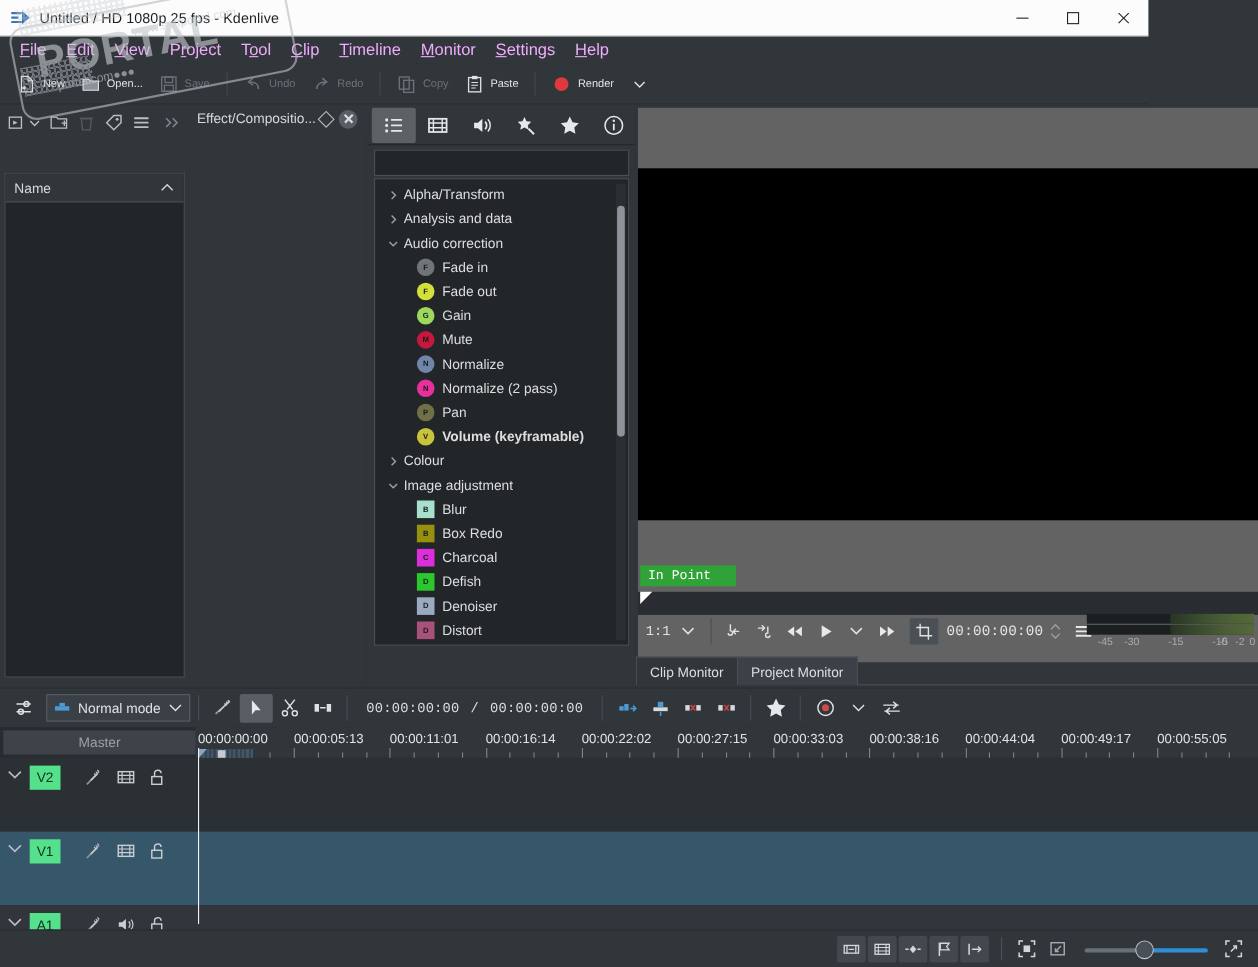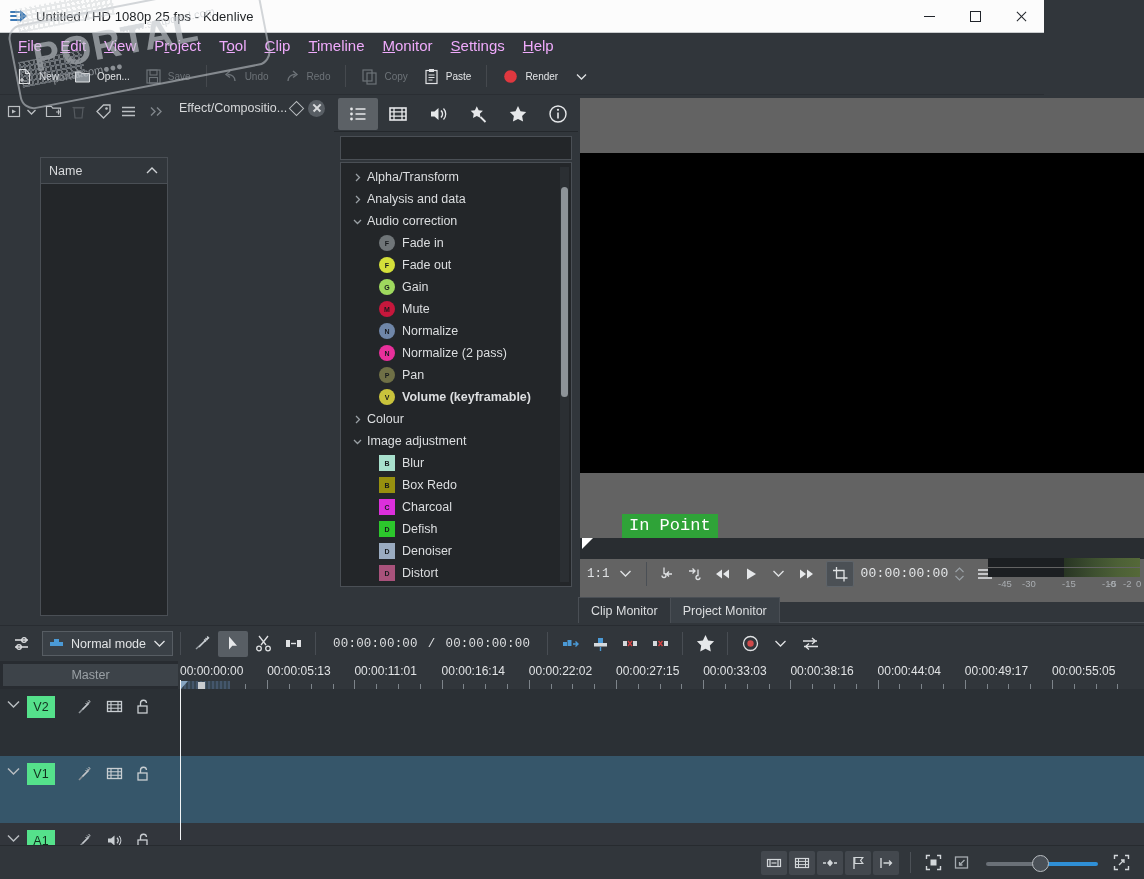--- a/index.html
+++ b/index.html
@@ -85,21 +85,21 @@
   }
   .close-ico:before { transform: rotate(45deg); }
   .close-ico:after  { transform: rotate(-45deg); }
 
   
   #projectbin { position: absolute; left: 0; top: 96px; width: 172px; height: 527px; background: #31363b; }
   .bin-toolbar { height: 30px; display: flex; align-items: center; gap: 8px; padding: 0 7px; }
   .bin-ico { width: 17px; height: 17px; opacity: .88; }
   .bin-list {
     position: absolute; left: 4px; right: 4px; top: 61px; bottom: 7px;
-    border: 1px solid #4a4f55; background: #232629; margin-left: 36px;
+    border: 1px solid #4a4f55; background: #232629;
   }
   .bin-header {
     height: 26px; background: #31363b; border-bottom: 1px solid #4a4f55;
     display: flex; align-items: center; padding: 0 8px; font-size: 12.5px; color: #d8dadc;
   }
   .bin-header .chev { margin-left: auto; }
 
   
   #effectstack { position: absolute; left: 172px; top: 96px; width: 160px; height: 527px; background: #31363b; }
   .es-body { position: absolute; left: 0; right: 0; top: 24px; bottom: 0; background: #31363b; }
@@ -151,21 +151,21 @@
   }
   .bt-tab.active { background: #3b4147; }
   .bt-filler { flex: 1; border-bottom: 1px solid #4a4f55; height: 26px; }
 
   
   #monitor { position: absolute; left: 578px; top: 96px; width: 566px; height: 527px; background: #31363b; }
   .mon-video-wrap { position: absolute; left: 2px; right: 0; top: 2px; height: 504px; background: #636363; }
   .mon-video { position: absolute; left: 0; top: 55px; width: 566px; height: 320px; background: #000; }
   .in-point {
     position: absolute; left: 2px; top: 416px; background: #2fa338; color: #fff;
-    font-family: "Liberation Mono", monospace; font-size: 17px; padding: 2px 7px 3px 7px; margin-left: 40px;
+    font-family: "Liberation Mono", monospace; font-size: 12px; padding: 2px 22px 3px 7px;
   }
   .mon-zone {
     position: absolute; left: 0; right: 0; top: 440px; height: 21px; background: #292d31;
   }
   .mon-zone .marker {
     position: absolute; left: 2px; top: 0; width: 0; height: 0;
     border-left: 11px solid #ffffff; border-bottom: 11px solid transparent;
   }
   .mon-bar {
     position: absolute; left: 0; right: 0; top: 461px; height: 33px;

